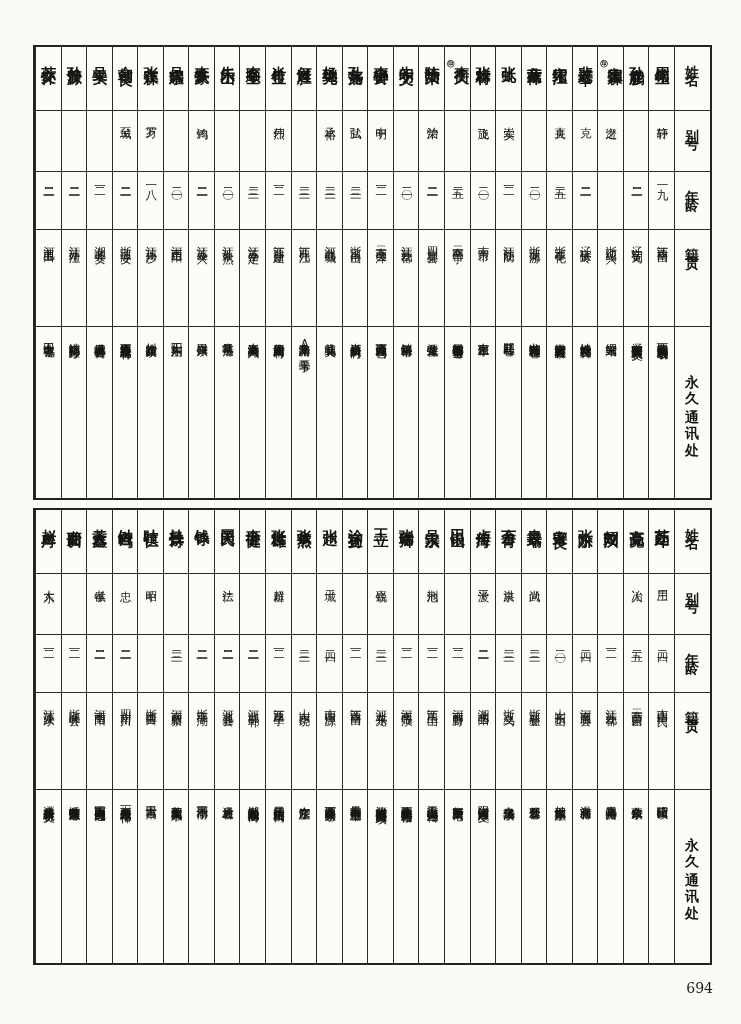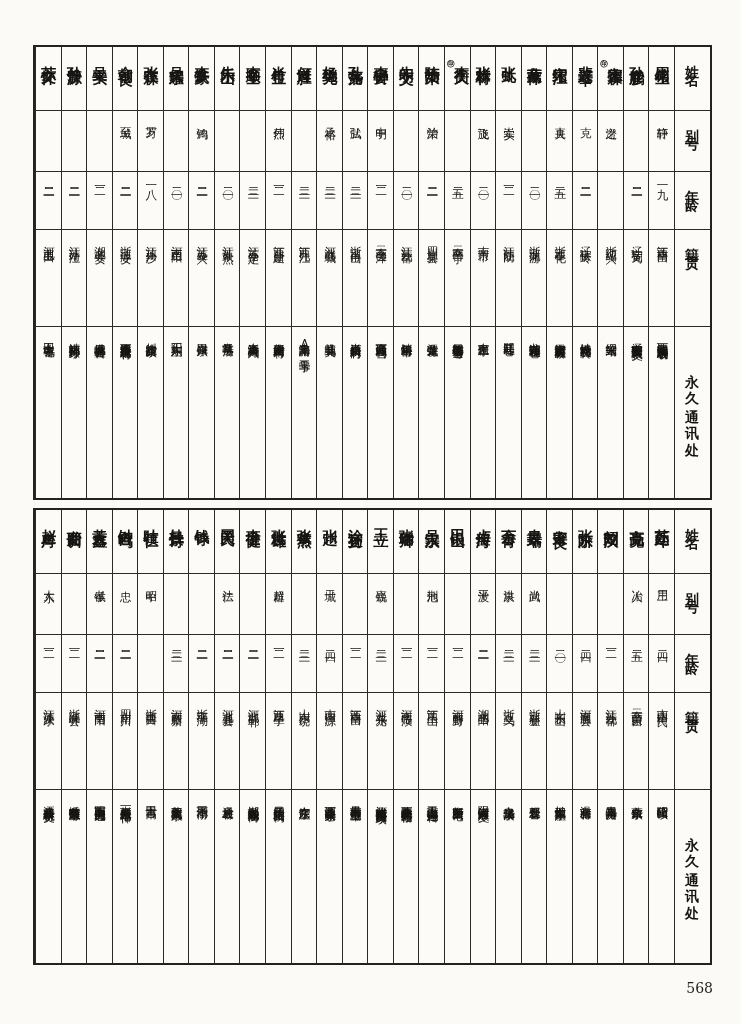--- a/index.html
+++ b/index.html
@@ -938,14 +938,14 @@
           <div class="cell row-native">
             <span>江苏溧水</span>
           </div>
           <div class="cell row-addr">
             <span>溧水县新桥镇杭村交</span>
           </div>
         </div>
       </div>
   </div>
 
-  <div class="page-number">568</div>
+  <div class="page-number">694</div>
 </div>
 
 </body></html>

